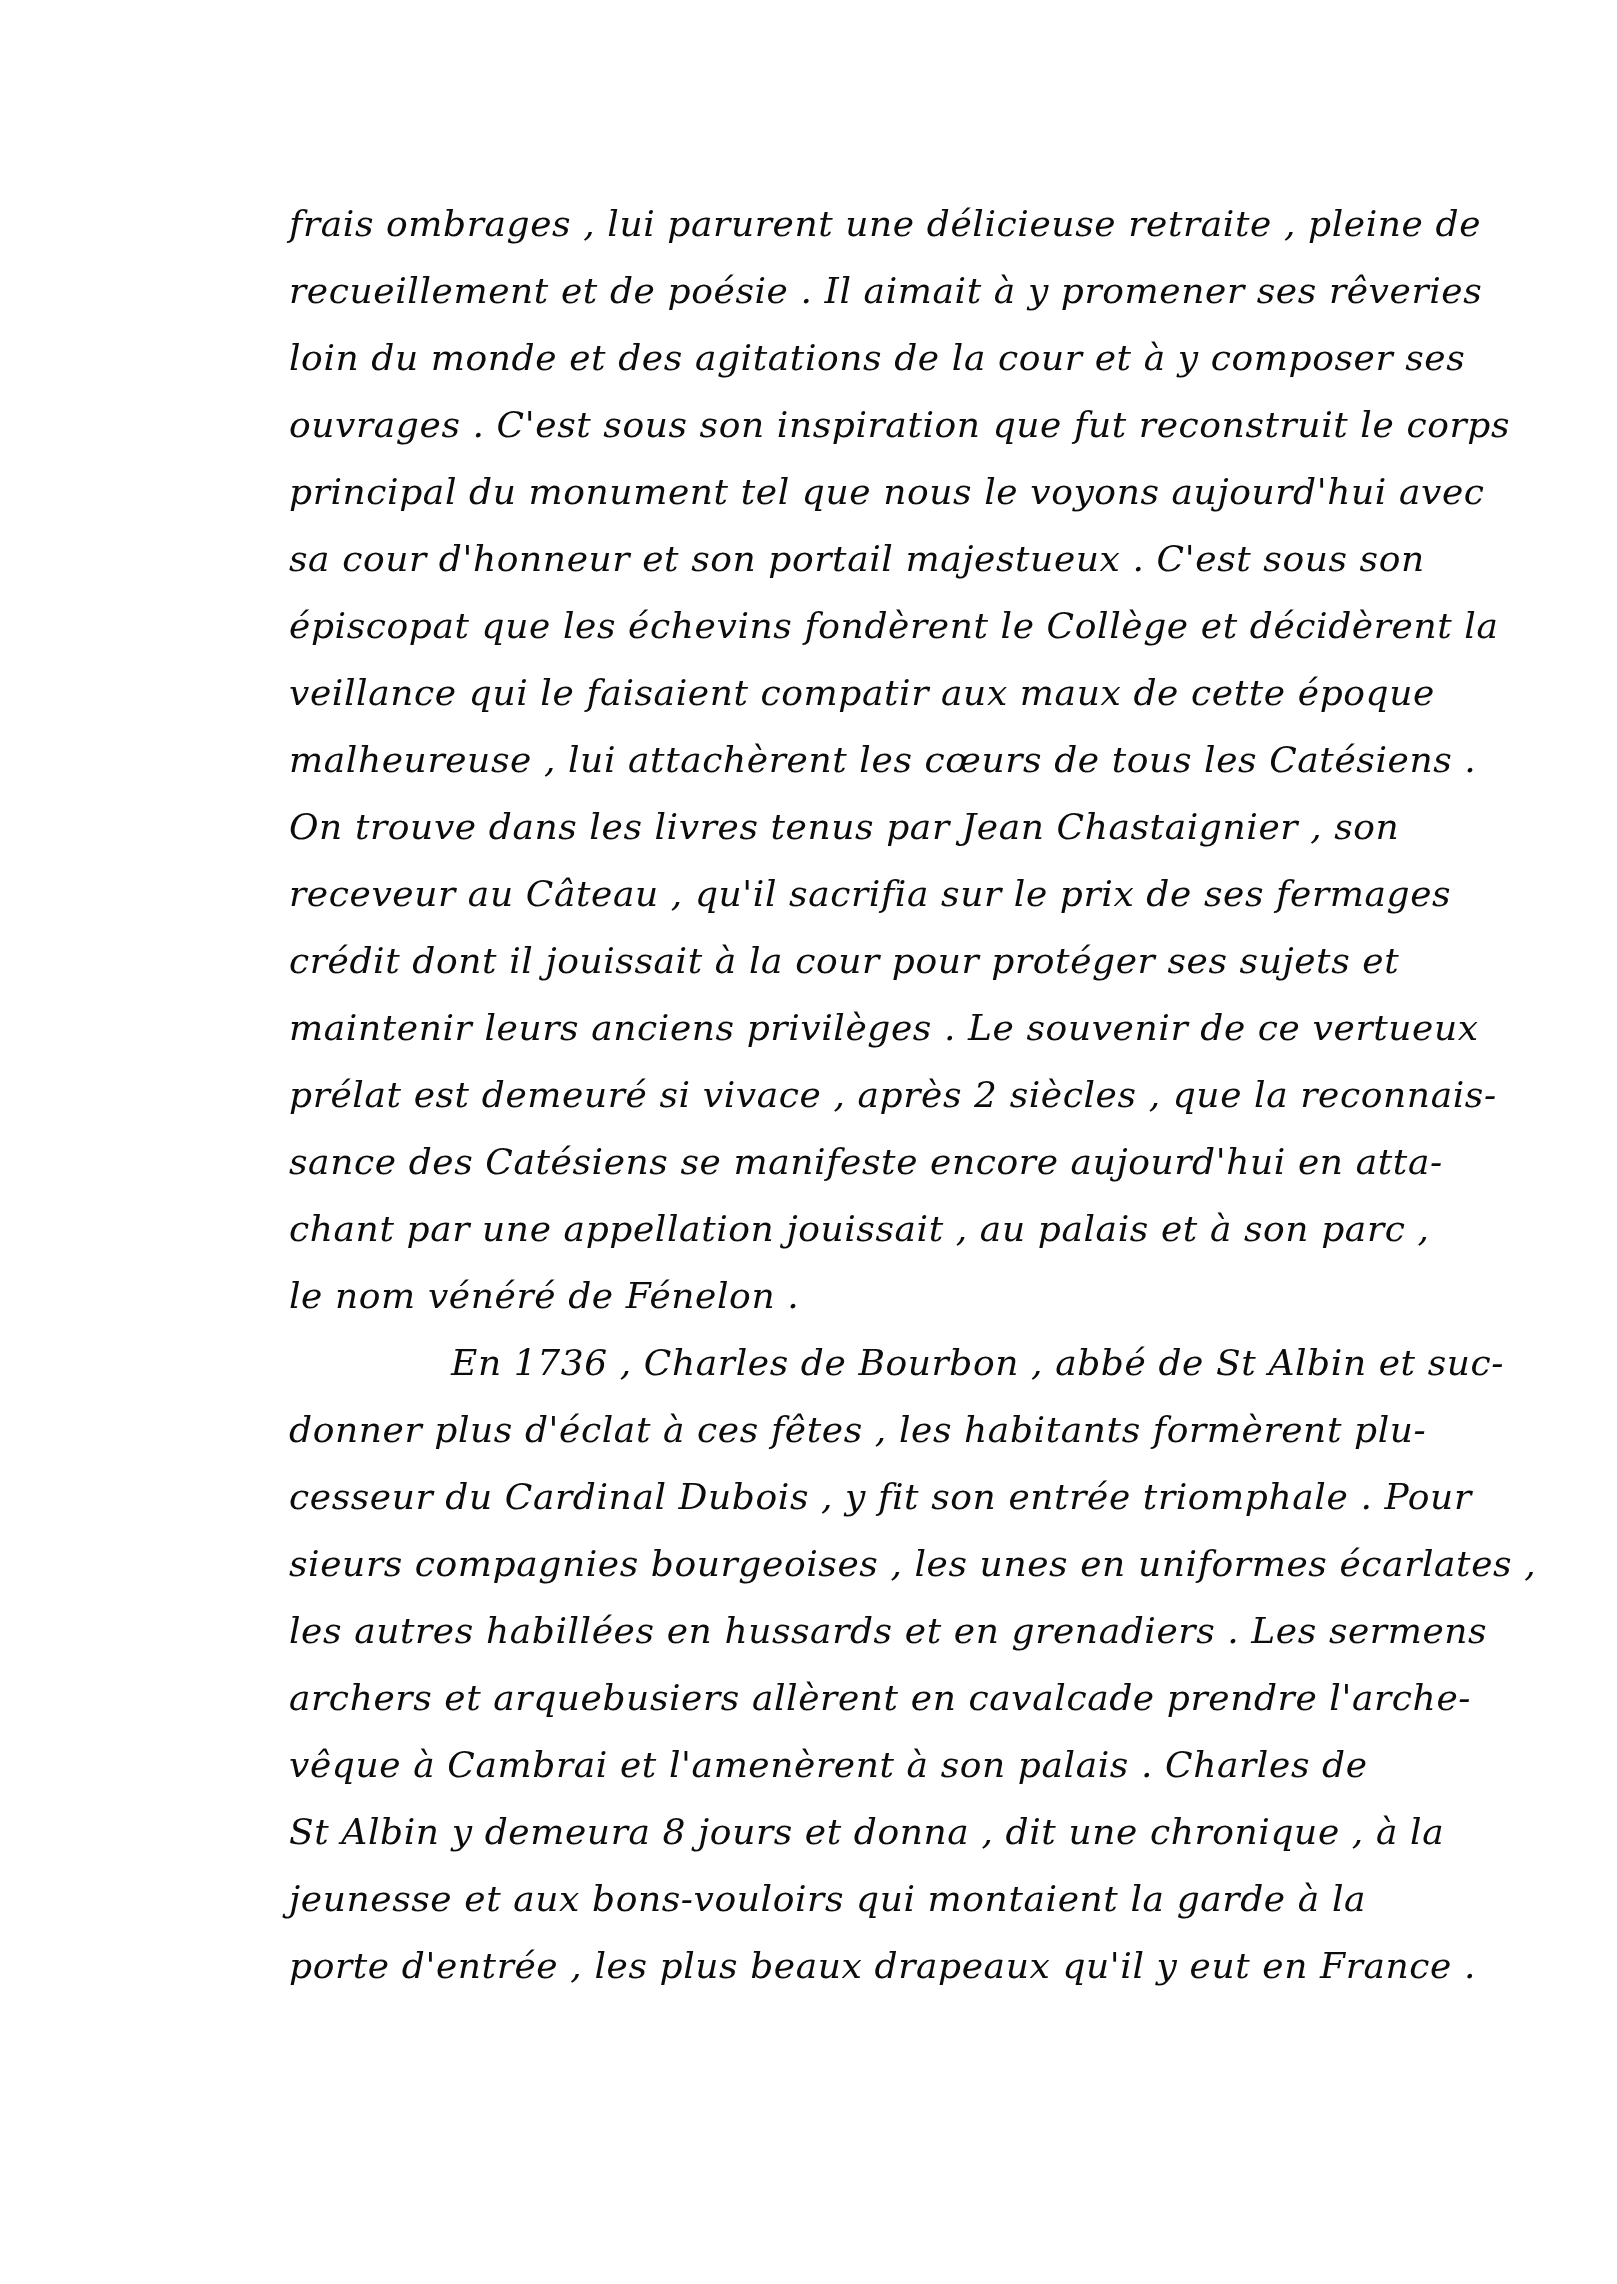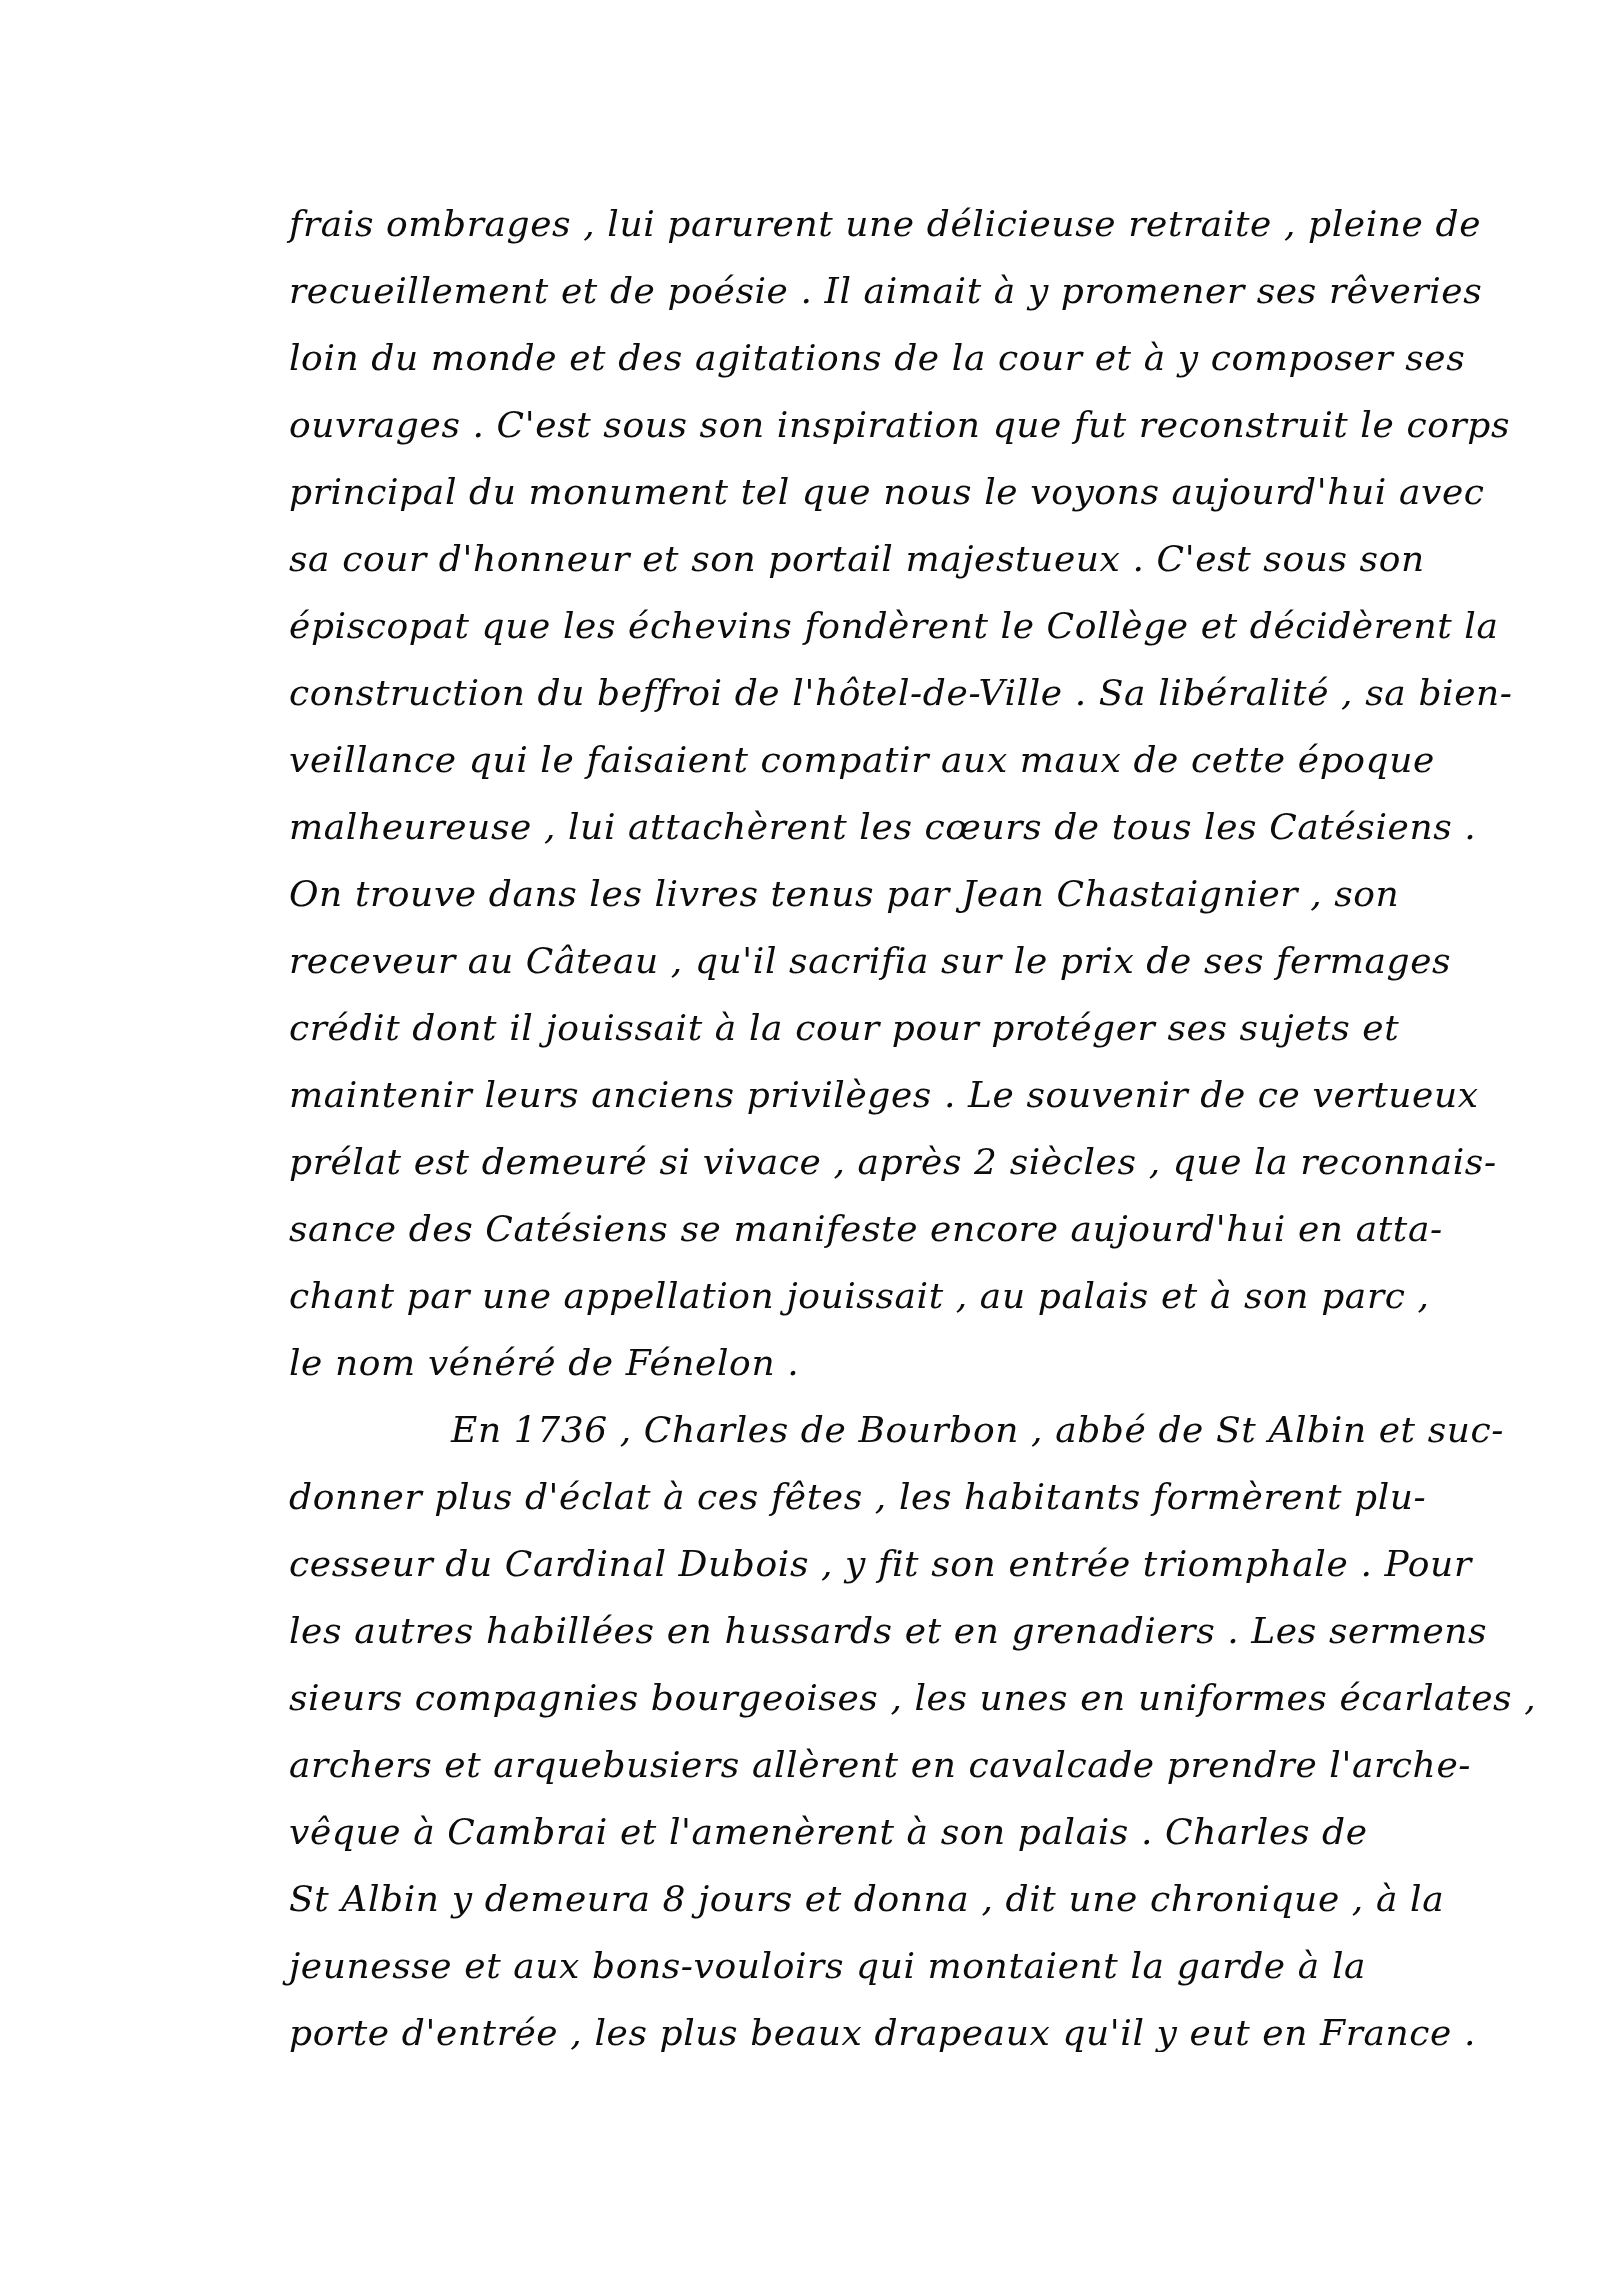--- a/index.html
+++ b/index.html
@@ -39,36 +39,35 @@
 
 <div class="page">
   <div class="text-block">
       <div class="line">frais ombrages , lui parurent une délicieuse retraite , pleine de</div>
       <div class="line">recueillement et de poésie . Il aimait à y promener ses rêveries</div>
       <div class="line">loin du monde et des agitations de la cour et à y composer ses</div>
       <div class="line">ouvrages . C'est sous son inspiration que fut reconstruit le corps</div>
       <div class="line">principal du monument tel que nous le voyons aujourd'hui avec</div>
       <div class="line">sa cour d'honneur et son portail majestueux . C'est sous son</div>
       <div class="line">épiscopat que les échevins fondèrent le Collège et décidèrent la</div>
-      <div class="line">construction du beffroi de l'hôtel-de-Ville . Sa libéralité , sa bien-</div>
       <div class="line">veillance qui le faisaient compatir aux maux de cette époque</div>
       <div class="line">malheureuse , lui attachèrent les cœurs de tous les Catésiens .</div>
       <div class="line">On trouve dans les livres tenus par Jean Chastaignier , son</div>
       <div class="line">receveur au Câteau , qu'il sacrifia sur le prix de ses fermages</div>
       <div class="line">crédit dont il jouissait à la cour pour protéger ses sujets et</div>
       <div class="line">maintenir leurs anciens privilèges . Le souvenir de ce vertueux</div>
       <div class="line">prélat est demeuré si vivace , après 2 siècles , que la reconnais-</div>
       <div class="line">sance des Catésiens se manifeste encore aujourd'hui en atta-</div>
       <div class="line">chant par une appellation jouissait , au palais et à son parc ,</div>
       <div class="line">le nom vénéré de Fénelon .</div>
       <div class="line indent">En 1736 , Charles de Bourbon , abbé de St Albin et suc-</div>
       <div class="line">donner plus d'éclat à ces fêtes , les habitants formèrent plu-</div>
       <div class="line">cesseur du Cardinal Dubois , y fit son entrée triomphale . Pour</div>
+      <div class="line">sieurs compagnies bourgeoises , les unes en uniformes écarlates ,</div>
       <div class="line">les autres habillées en hussards et en grenadiers . Les sermens</div>
-      <div class="line">sieurs compagnies bourgeoises , les unes en uniformes écarlates ,</div>
       <div class="line">archers et arquebusiers allèrent en cavalcade prendre l'arche-</div>
       <div class="line">vêque à Cambrai et l'amenèrent à son palais . Charles de</div>
       <div class="line">St Albin y demeura 8 jours et donna , dit une chronique , à la</div>
       <div class="line">jeunesse et aux bons-vouloirs qui montaient la garde à la</div>
       <div class="line">porte d'entrée , les plus beaux drapeaux qu'il y eut en France .</div>
     </div>
 </div>
 
 
 </body></html>

